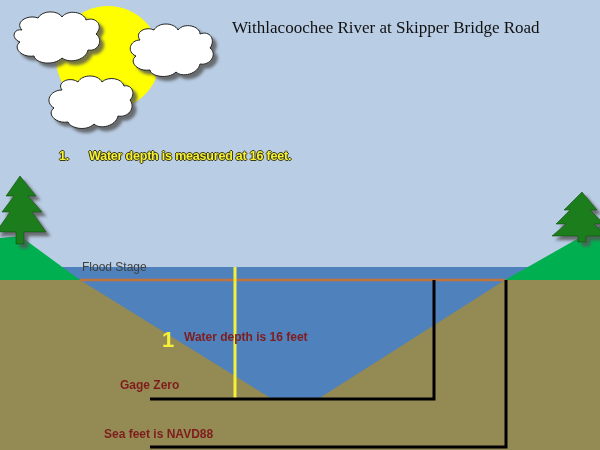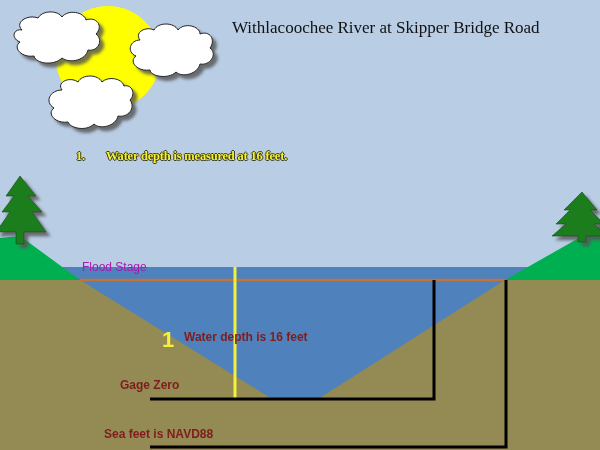--- a/index.html
+++ b/index.html
@@ -1,22 +1,22 @@
 <!DOCTYPE html>
 <html><head>
 <meta charset="utf-8">
 <style>
   html, body { margin: 0; padding: 0; }
   body { width: 600px; height: 450px; overflow: hidden; background: #b9cde5; position: relative; font-family: "DejaVu Sans", "Liberation Sans", sans-serif; }
   #scene { position: absolute; left: 0; top: 0; width: 600px; height: 450px; }
   .title { position: absolute; left: 232px; top: 16px; font-family: Liberation Serif, serif; font-size: 17px; color: #111; line-height: 23px; white-space: nowrap; }
-  .step { position: absolute; left: 76px; top: 149px; font-family: Liberation Serif, serif; font-weight: bold; font-size: 12.5px; color: #f5f03a; white-space: nowrap;
+  .step { position: absolute; left: 59px; top: 149px; font-family: Liberation Sans, sans-serif; font-weight: bold; font-size: 12.5px; color: #f5f03a; white-space: nowrap;
           text-shadow: -1px 0 #3a3a10, 1px 0 #3a3a10, 0 -1px #3a3a10, 0 1px #3a3a10; letter-spacing: -0.2px; }
   .step .num { display: inline-block; width: 30px; }
-  .lbl { position: absolute; font-family: "Liberation Sans", sans-serif; font-size: 12px; color: #a21caf; white-space: nowrap; }
+  .lbl { position: absolute; font-family: "Liberation Sans", sans-serif; font-size: 12px; color: #404040; white-space: nowrap; }
   .lbl.bold { font-weight: bold; color: #7f1d1d; }
   .marker { position: absolute; left: 162px; top: 327px; font-family: "Liberation Sans", sans-serif; font-weight: bold; font-size: 22px; color: #f5f03a; }
 </style>
 </head>
 <body>
 
 <svg id="scene" width="600" height="450" viewBox="0 0 600 450" xmlns="http://www.w3.org/2000/svg">
   <defs>
     <filter id="sh" x="-20%" y="-20%" width="140%" height="140%">
       <feDropShadow dx="4" dy="4" stdDeviation="1.5" flood-color="#555" flood-opacity="0.8"></feDropShadow>

